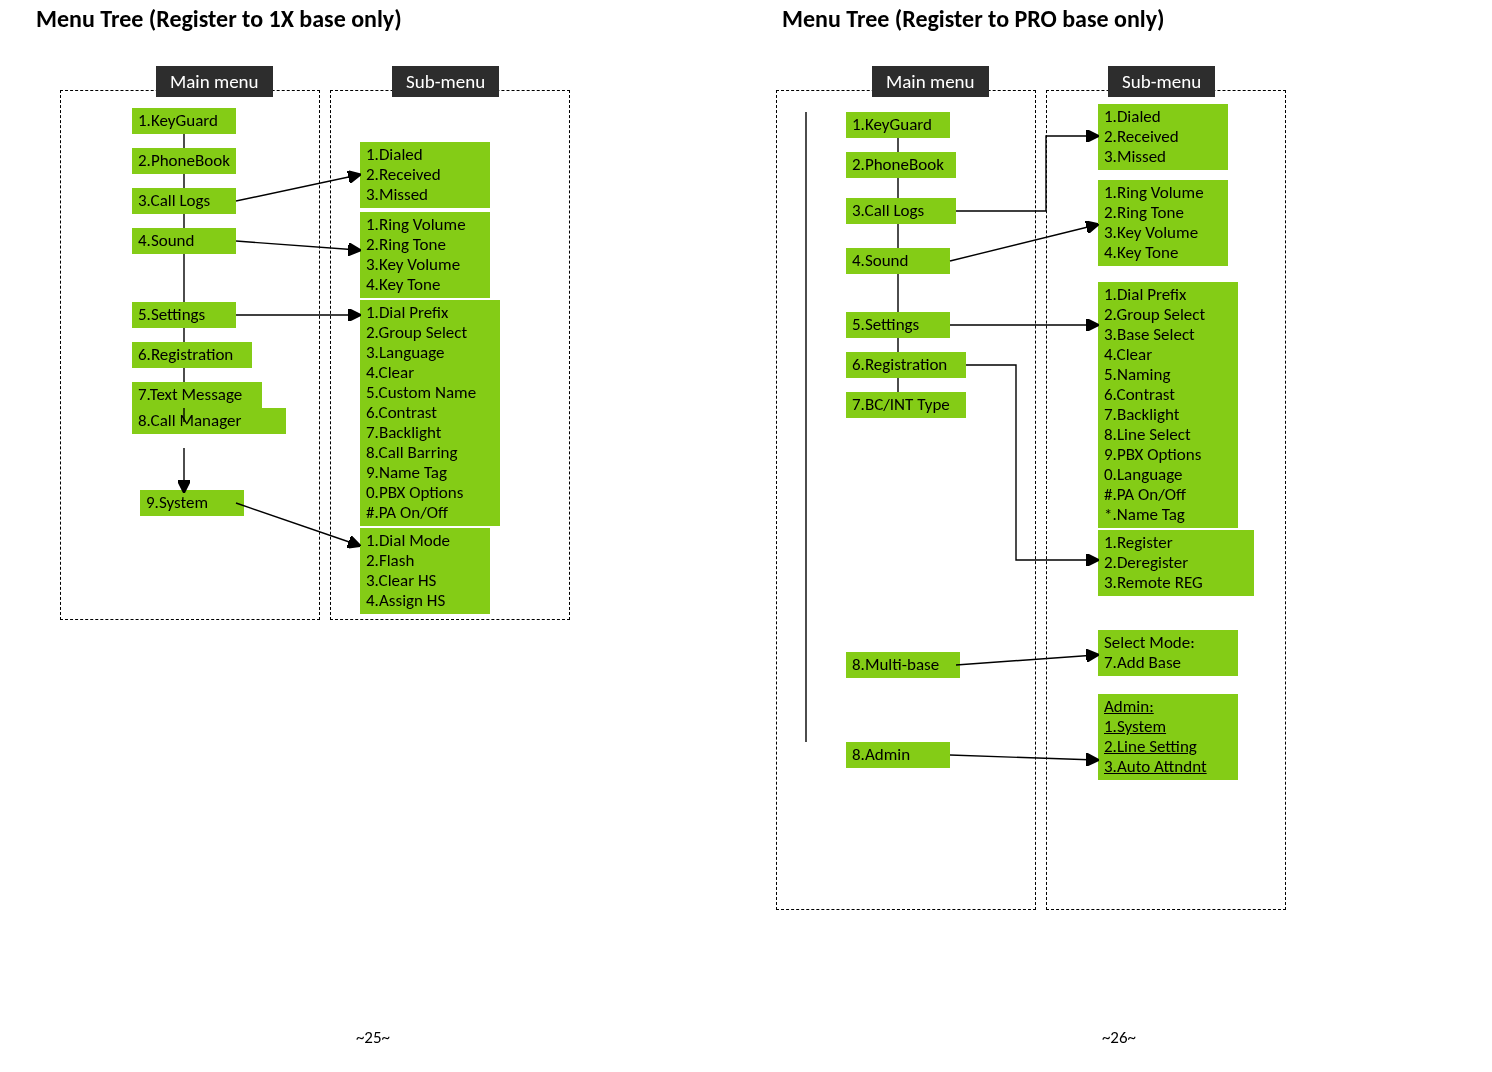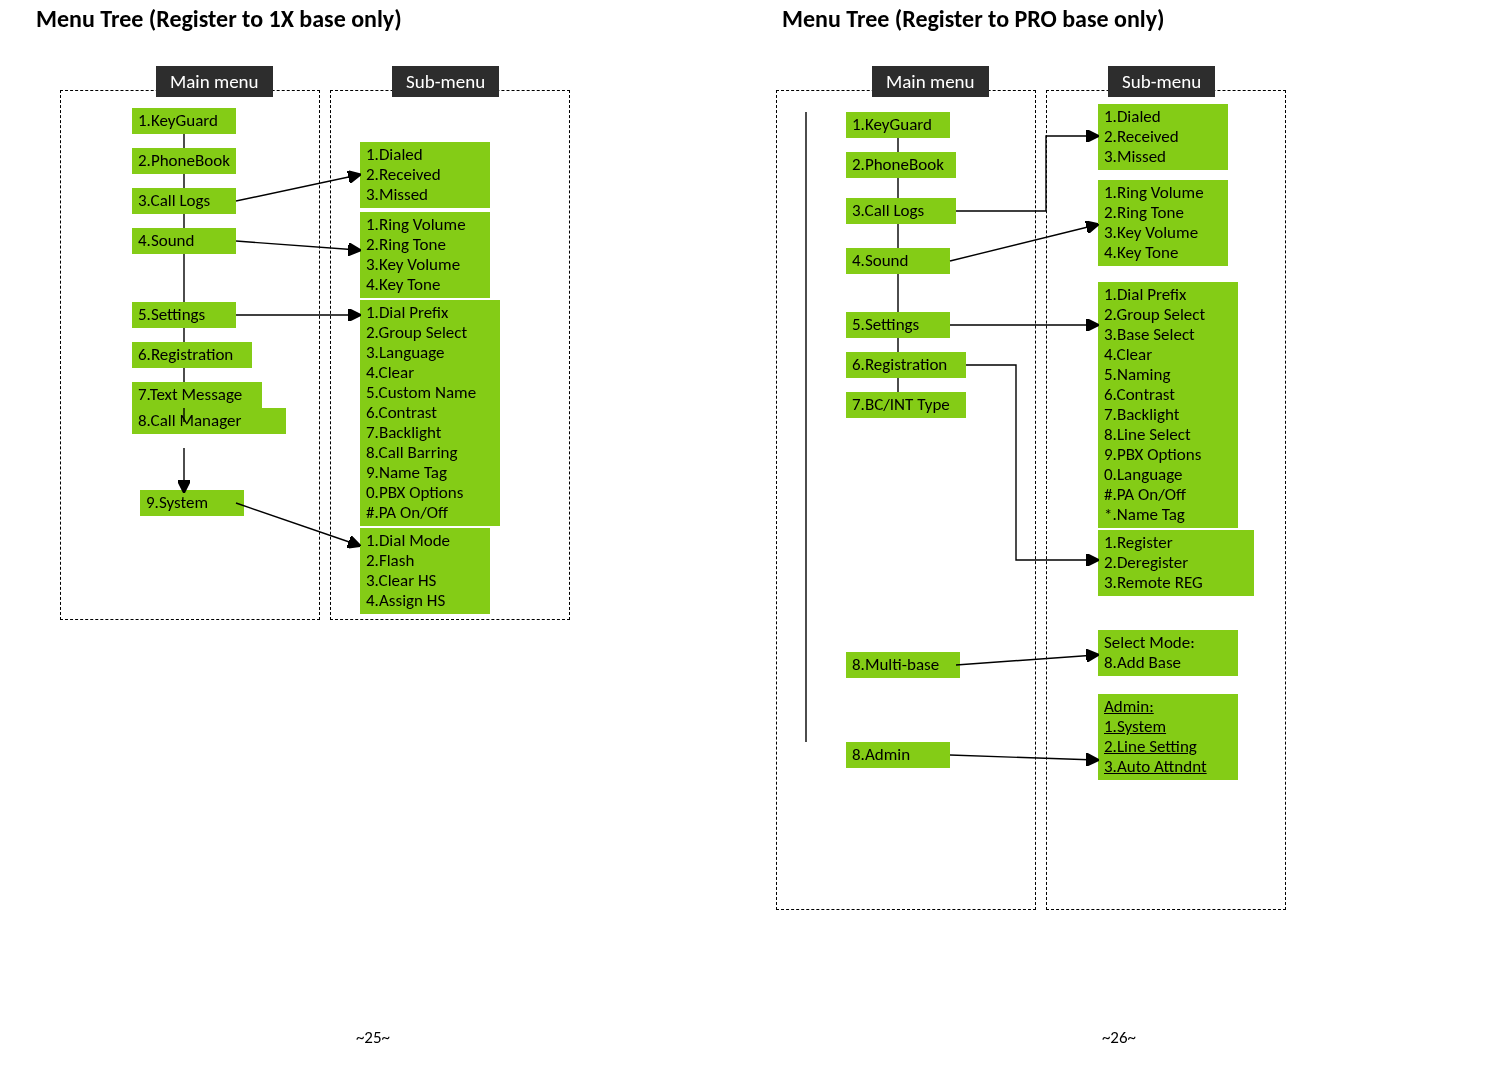--- a/index.html
+++ b/index.html
@@ -184,21 +184,21 @@
 7.Backlight
 8.Line Select
 9.PBX Options
 0.Language
 #.PA On/Off
 *.Name Tag</div>
   <div class="item" style="left:352px; top:530px; width:156px;">1.Register
 2.Deregister
 3.Remote REG</div>
   <div class="item" style="left:352px; top:630px; width:140px;">Select Mode:
-8.Add Base</div>
+7.Add Base</div>
   <div class="item" style="left:352px; top:694px; width:140px;text-decoration:underline;">Admin:
 1.System
 2.Line Setting
 3.Auto Attndnt</div>
 
   <svg class="overlay" viewBox="0 0 746 1072">
     <defs>
       <marker id="ah2" markerWidth="9" markerHeight="9" refX="7" refY="4.5" orient="auto">
         <path class="arrowhead" d="M0,0 L9,4.5 L0,9 Z"></path>
       </marker>

